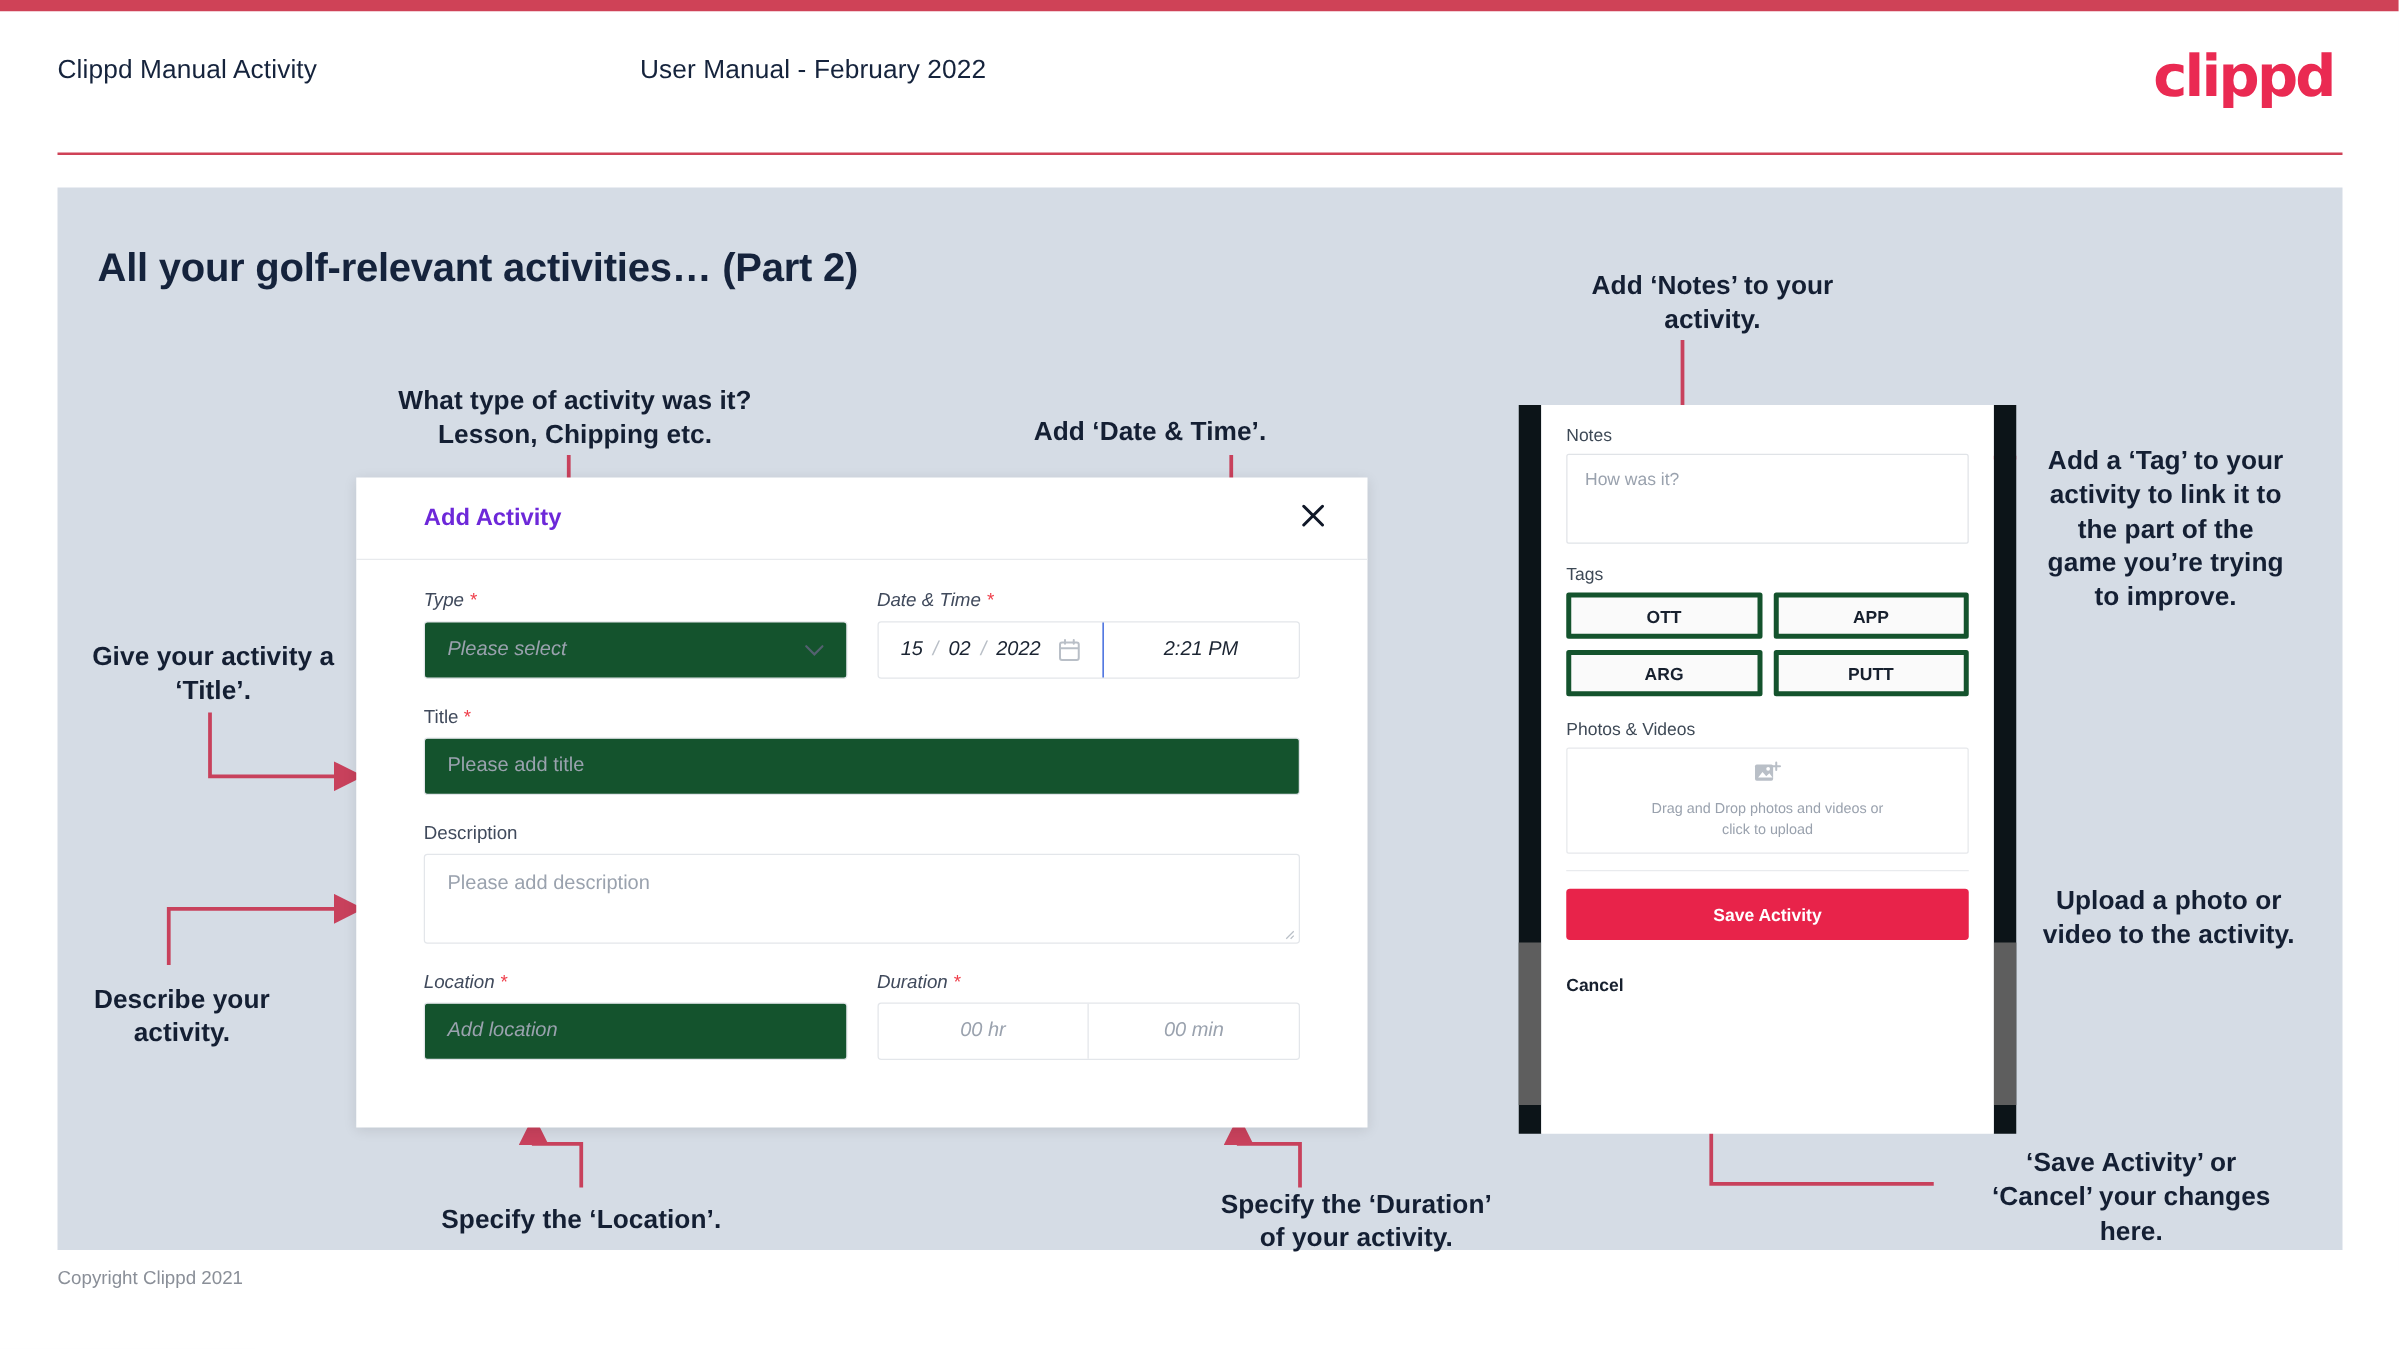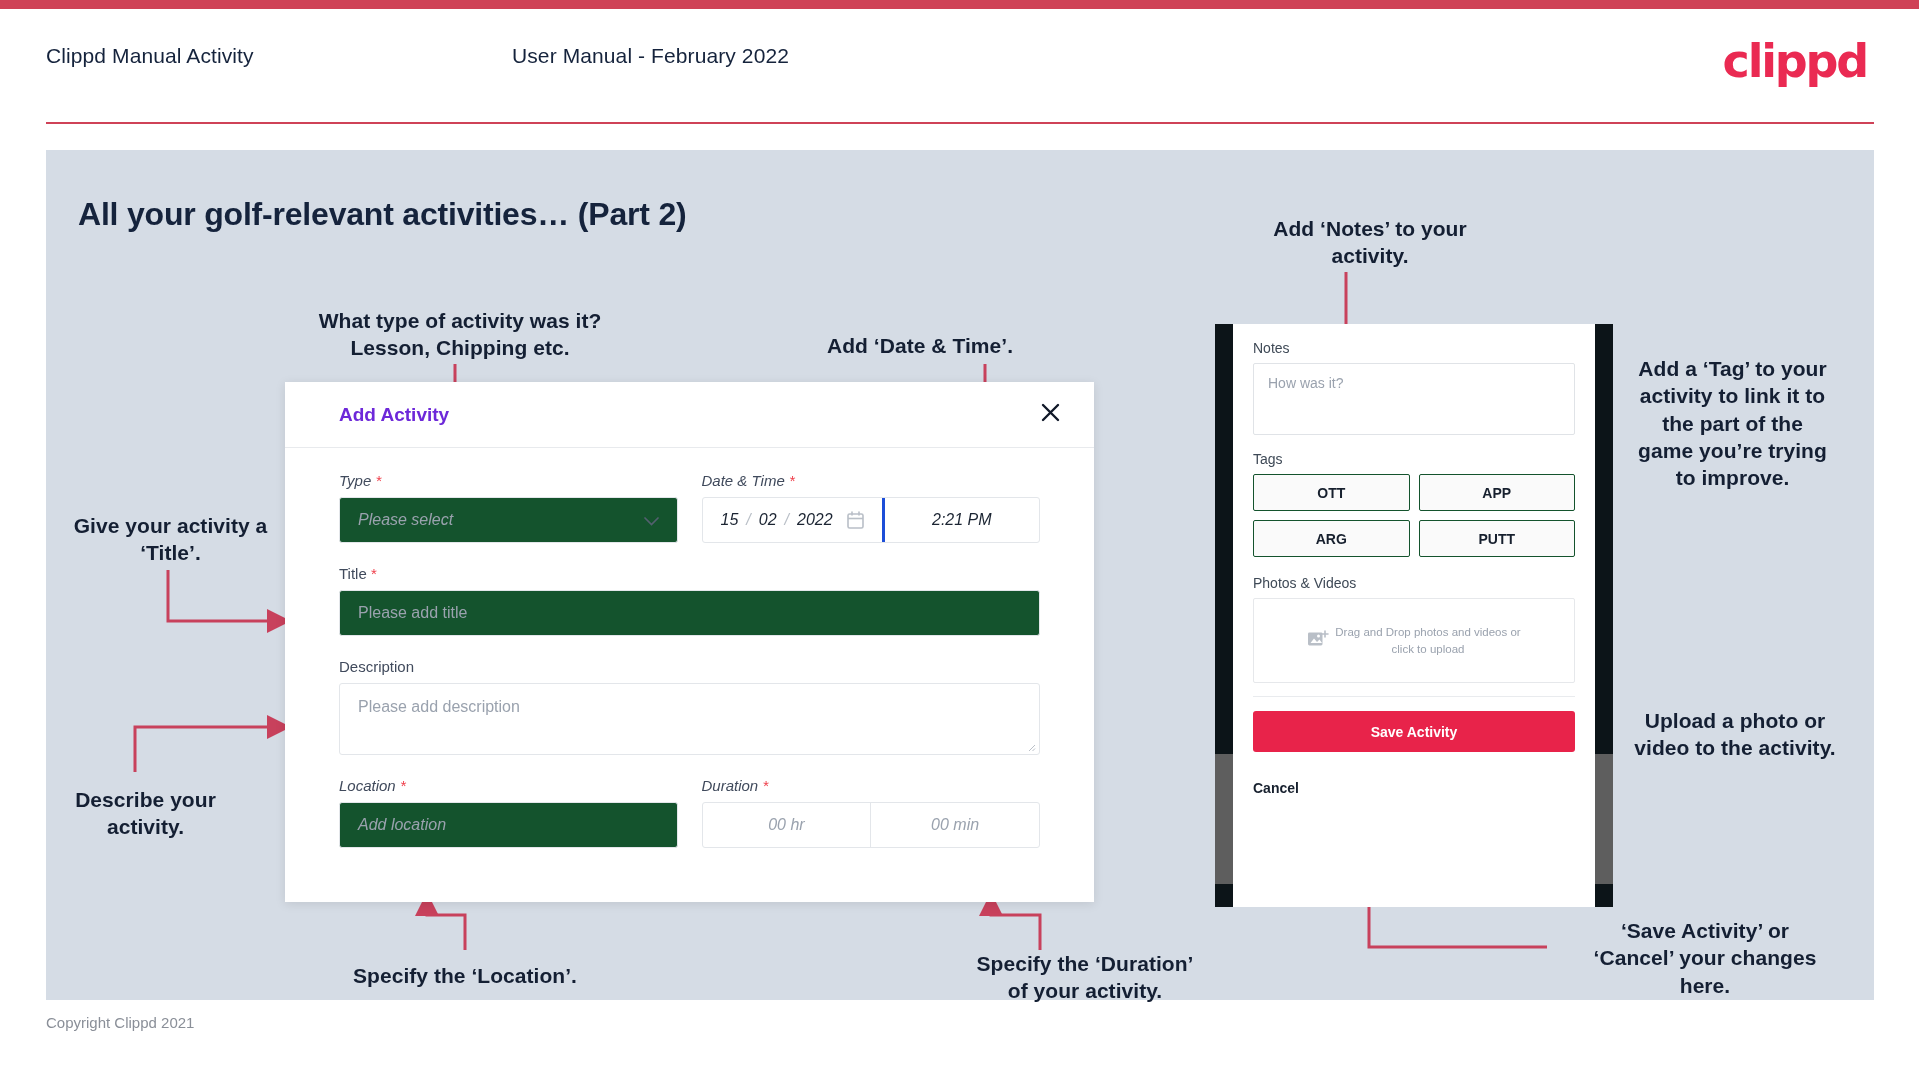--- a/index.html
+++ b/index.html
@@ -102,21 +102,21 @@
   }
   .inputbox.select { justify-content:space-between; }
   .chev { color:#53606f; font-size:15px; line-height:1; }
 
   .datetime {
     height:46px; border:1px solid #e3e6ea; border-radius:3px;
     display:flex; align-items:stretch; background:#fff;
   }
   .dt-date {
     flex:0 0 50%; display:flex; align-items:center; gap:8px;
-    padding:0 18px; border-right:3px solid #1d4ed8;
+    padding:0 18px; border-right:1px solid #1d4ed8;
     font-size:16px; color:#1b2432; font-weight:500;
   }
   .dt-date .sl { color:#b9bfc7; font-weight:400; }
   .dt-time {
     flex:1; display:flex; align-items:center; justify-content:center;
     font-size:16px; color:#1b2432; font-weight:500;
   }
   .cal-ic { margin-left:6px; display:flex; align-items:center; }
 
   .field-gap { margin-top:22px; }
@@ -165,27 +165,27 @@
   }
   .p-label { font-size:14px; color:#3e4956; margin-bottom:7px; }
   .p-notes {
     height:72px; border:1px solid #e0e3e7; border-radius:2px;
     padding:11px 14px; font-size:14px; color:#9aa2ae;
   }
   .p-tags-grid {
     display:grid; grid-template-columns:1fr 1fr; gap:9px;
   }
   .p-tag {
-    height:37px; border:1px solid #14532d; background:#fafafa;
+    height:37px; border:4px solid #14532d; background:#fafafa;
     display:flex; align-items:center; justify-content:center;
     font-size:14px; font-weight:700; color:#17202e; border-radius:2px;
   }
   .p-upload {
     height:85px; border:1px solid #e6e8eb; border-radius:2px;
-    display:flex; align-items:center; justify-content:center;
+    display:flex; flex-direction:column; align-items:center; justify-content:center;
     gap:6px;
   }
   .p-upload-text {
     font-size:11.5px; color:#9aa2ae; text-align:center; line-height:1.45;
   }
   .p-divider { height:1px; background:#e9ebee; margin:13px 0 14px 0; }
   .p-save {
     height:41px; background:#e8234a; border-radius:3px;
     display:flex; align-items:center; justify-content:center;
     color:#fff; font-size:14px; font-weight:700; cursor:pointer;

